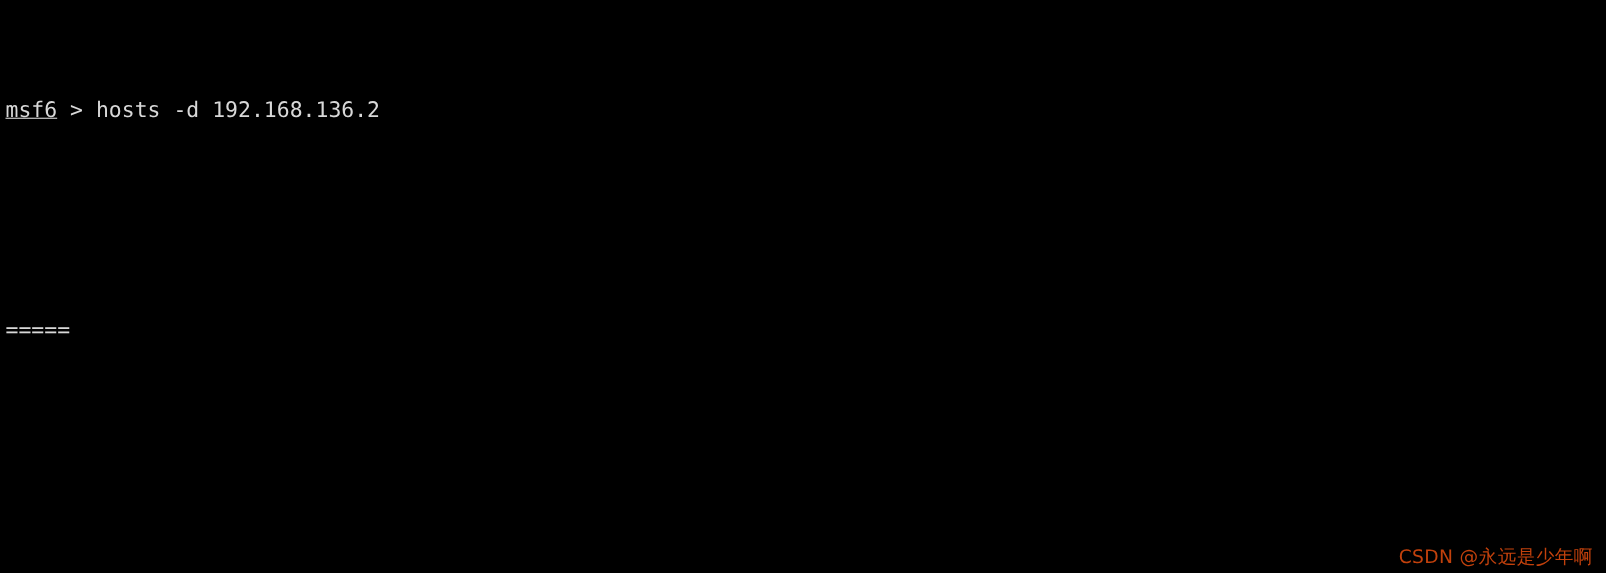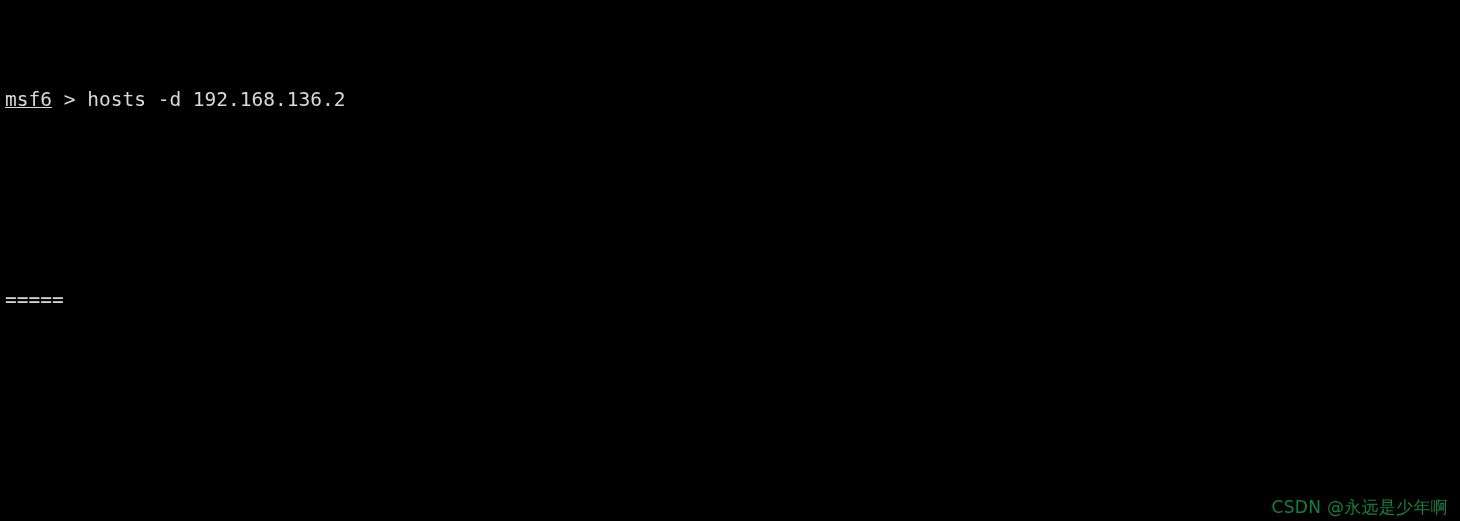--- a/index.html
+++ b/index.html
@@ -47,21 +47,21 @@
 
   .rule { color: #d8d8d8; }
 
   #watermark {
     position: absolute;
     right: 12px;
     bottom: 3px;
     font-family: "DejaVu Sans", "Liberation Sans", sans-serif;
     font-size: 17px;
     line-height: 22px;
-    color: #15803d;
+    color: #c2410c;
     white-space: pre;
     letter-spacing: 0.3px;
   }
 </style>
 </head>
 <body>
 
 <div id="terminal">
 
   <div class="line"><span class="prompt-host">msf6</span><span class="prompt-sep"> &gt; </span><span class="cmd">hosts -d 192.168.136.2</span></div>

